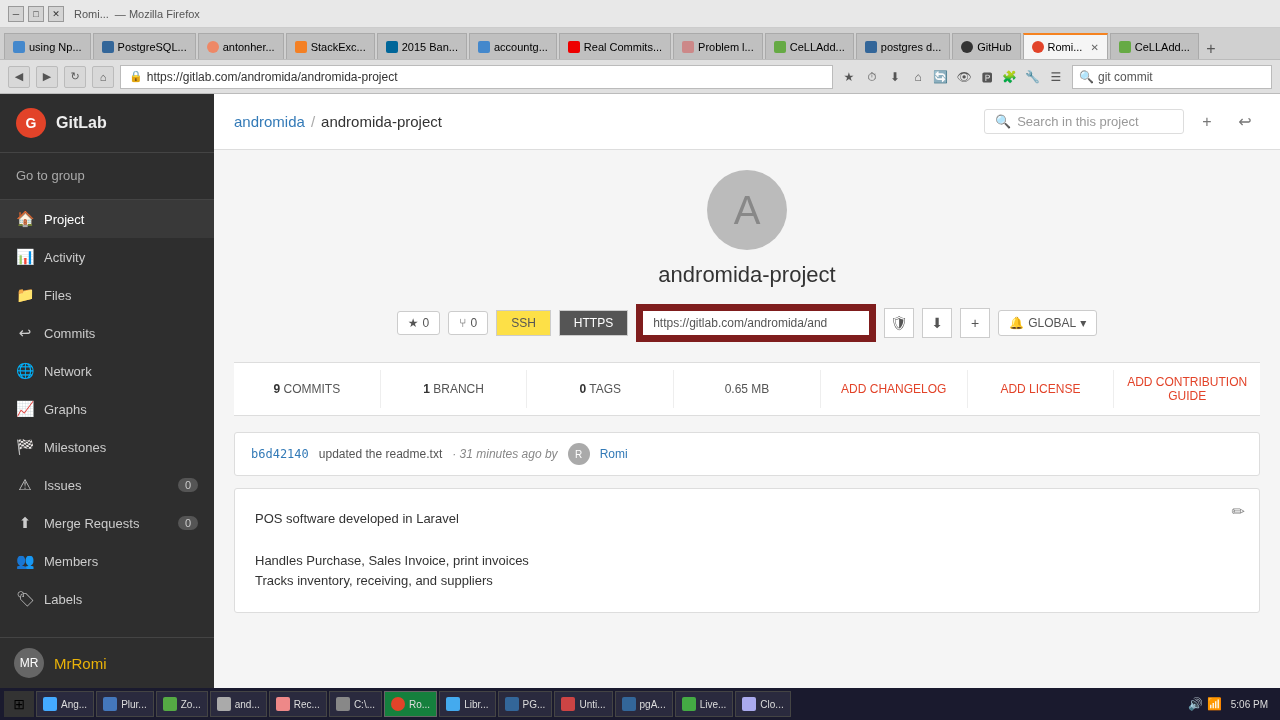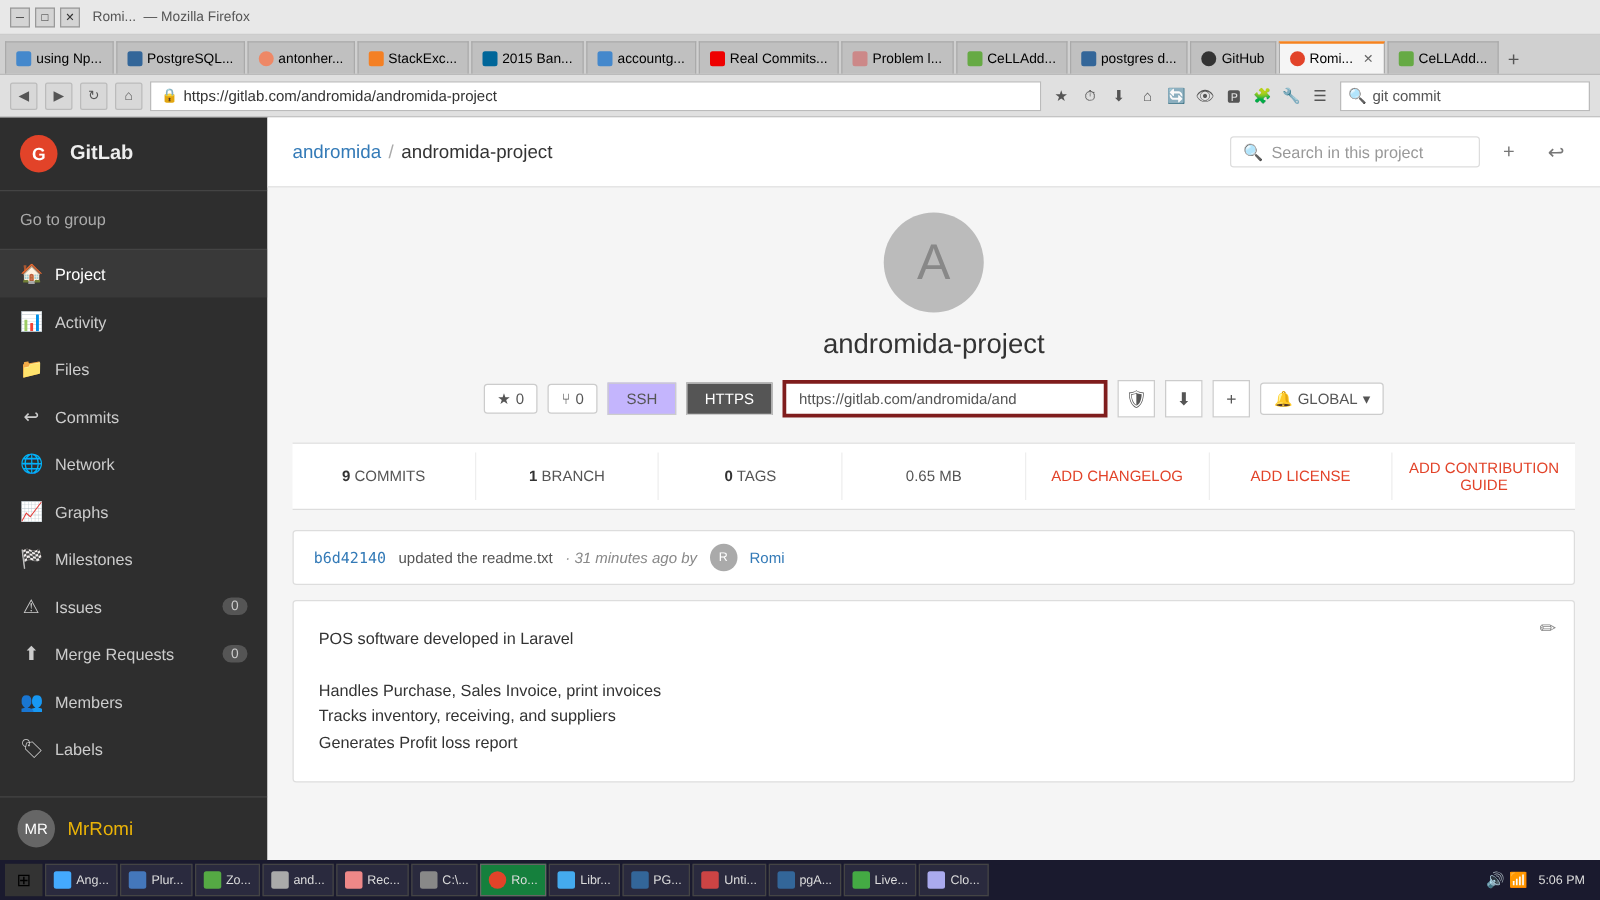--- a/index.html
+++ b/index.html
@@ -280,33 +280,33 @@
     }
     .star-btn, .fork-btn {
       display: flex; align-items: center; gap: 4px;
       border: 1px solid #ccc; padding: 4px 10px;
       background: white; border-radius: 3px;
       font-size: 12px; color: #555; cursor: pointer;
     }
     .protocol-btn {
       padding: 5px 14px;
       border: 1px solid #ccc;
-      background: #c4b5fd;
+      background: #fde047;
       font-size: 12px; color: #555; cursor: pointer;
       border-radius: 0;
     }
     .protocol-btn.active {
       background: #555; color: white;
     }
     .url-input {
-      border: 3px solid #7f1d1d;
+      border: 7px solid #7f1d1d;
       padding: 5px 10px;
       font-size: 12px;
       color: #555;
-      width: 260px;
+      width: 240px;
       background: white;
     }
     .icon-btn {
       width: 30px; height: 30px;
       border: 1px solid #ccc;
       background: white;
       display: flex; align-items: center; justify-content: center;
       font-size: 14px; color: #555; cursor: pointer;
     }
     .global-btn {
@@ -691,21 +691,20 @@
         </div>
         <span class="commit-author">Romi</span>
       </div>
 
       <div class="readme-box full-width">
         <div class="readme-edit">✏</div>
         <p>POS software developed in Laravel</p>
         <br>
         <p>Handles Purchase, Sales Invoice, print invoices</p>
         <p>Tracks inventory, receiving, and suppliers</p>
-        <p>Generates Profit loss report</p>
       </div>
 
     </div>
   </div>
 </div>
 
 <div class="taskbar">
   <div class="taskbar-start">
     <span style="font-size:14px;">⊞</span>
   </div>

